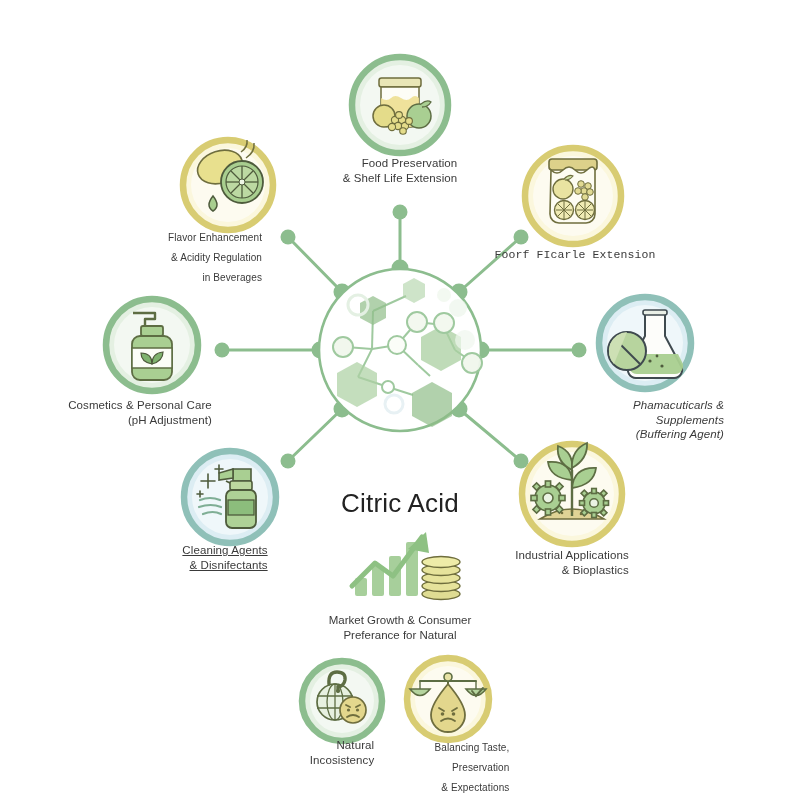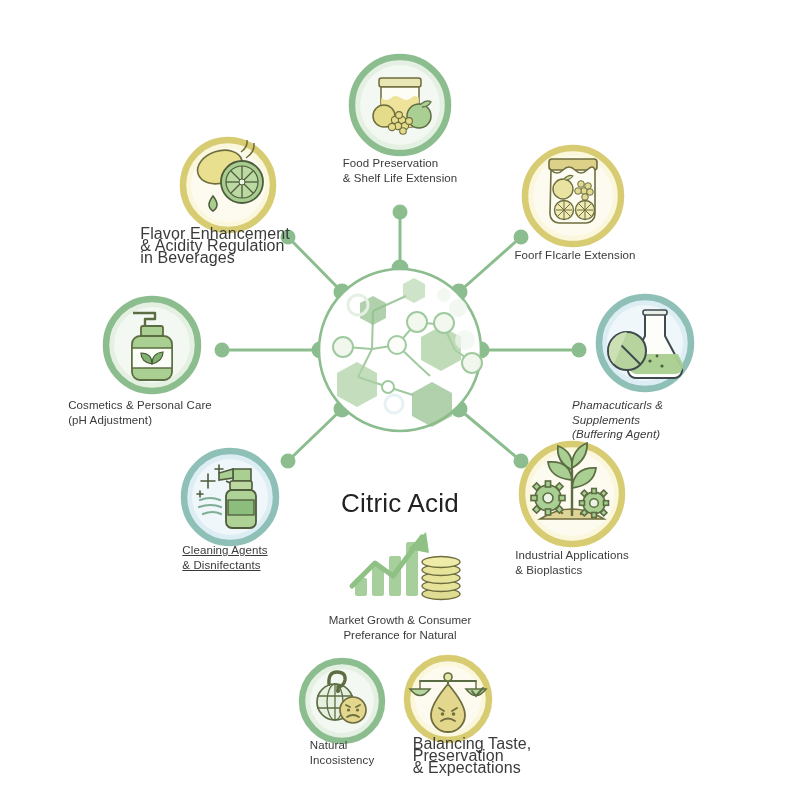--- a/index.html
+++ b/index.html
@@ -6,30 +6,30 @@
   body{
     width:800px;height:800px;
     background:#ffffff;
     font-family:"Liberation Sans", sans-serif;
     overflow:hidden;
     position:relative;
   }
   #stage{position:absolute;inset:0;width:800px;height:800px;}
   .label{
     position:absolute;
-    text-align:left;
+    text-align:right;
     color:#3a3a3a;
     font-size:11.5px;
     line-height:14.5px;
     letter-spacing:.1px;
     white-space:pre-line;
     transform:translateX(-50%);
     pointer-events:none;
   }
-  .label.small{font-size:16px;line-height:12px;}
+  .label.small{font-size:10px;line-height:20px;}
   #center-title{
     position:absolute;
     left:400px;top:503px;
     transform:translate(-50%,-50%);
     font-size:26px;
     color:#222;
     letter-spacing:.2px;
     white-space:nowrap;
   }
   #growth-caption{
@@ -395,21 +395,21 @@
 
   <div id="growth-caption">Market Growth &amp; Consumer
 Preferance for Natural</div>
 
   <div id="labels">
       <div class="label" style="left: 400px; top: 156px;">Food Preservation
 &amp; Shelf Life Extension</div>
       <div class="label small" style="left: 215px; top: 228px;">Flavor Enhancement
 &amp; Acidity Regulation
 in Beverages</div>
-      <div class="label" style="left: 575px; top: 248px;">Foorf FIcarle Extension</div>
+      <div class="label" style="left: 575px; top: 248px; font-family: Liberation Mono, monospace;">Foorf FIcarle Extension</div>
       <div class="label" style="left: 140px; top: 398px;">Cosmetics &amp; Personal Care
 (pH Adjustment)</div>
       <div class="label" style="left: 648px; top: 398px; font-style: italic;">Phamacuticarls &amp; Supplements
 (Buffering Agent)</div>
       <div class="label" style="left: 225px; top: 543px; text-decoration: underline;">Cleaning Agents
 &amp; Disnifectants</div>
       <div class="label" style="left: 572px; top: 548px;">Industrial Applications
 &amp; Bioplastics</div>
       <div class="label" style="left: 342px; top: 738px;">Natural
 Incosistency</div>

